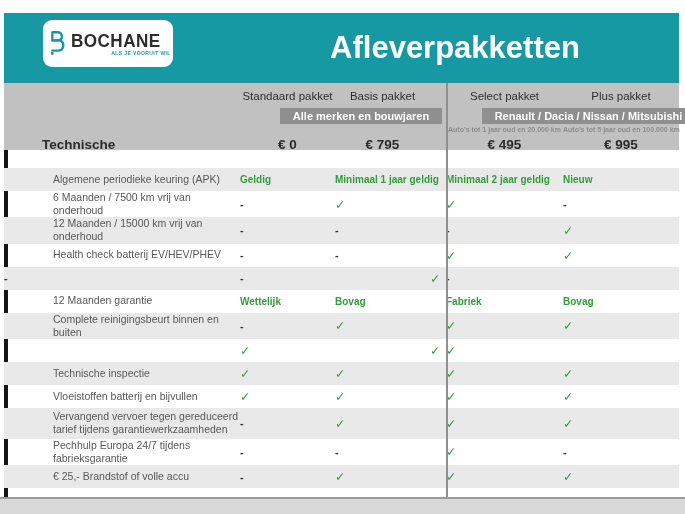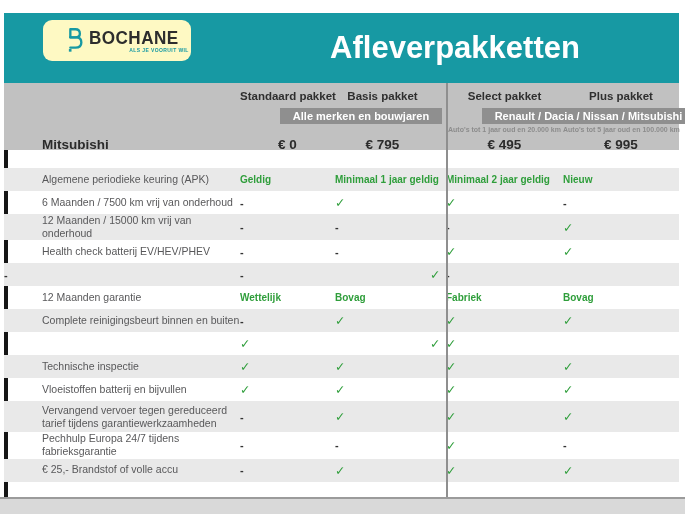--- a/index.html
+++ b/index.html
@@ -7,23 +7,23 @@
     width:685px;height:514px;overflow:hidden;background:#ffffff;
     font-family:"Liberation Sans","DejaVu Sans",sans-serif;
     position:relative;
   }
   
   .topbar{
     position:absolute;left:4px;right:6px;top:13px;height:70px;
     background:#1799a3;
   }
   .logo-box{
-    position:absolute;left:39px;top:7px;width:130px;height:41px;
-    background:#fef9c3;border-radius:9px;
-    display:flex;align-items:center;justify-content:center;gap:4px;padding-left:18px;
+    position:absolute;left:39px;top:7px;width:130px;height:47px;
+    background:#ffffff;border-radius:9px;
+    display:flex;align-items:center;justify-content:center;gap:4px;
   }
   .logo-icon{flex:0 0 auto;margin-top:2px;}
   .logo-text{display:flex;flex-direction:column;align-items:flex-end;}
   .logo-name{
     font-size:19px;font-weight:bold;color:#2d2d2d;letter-spacing:.5px;
     transform:scaleX(.9);transform-origin:left center;line-height:1;
   }
   .logo-tagline{
     font-size:5px;font-weight:bold;color:#1799a3;letter-spacing:.4px;
     margin-top:1px;line-height:1;
@@ -38,21 +38,21 @@
     position:absolute;left:4px;top:83px;width:675px;height:414px;
   }
   .grid6{
     display:grid;
     grid-template-columns:236px 95px 95px 16px 117px 116px;
   }
   
   .band{background:#c1c1c1;height:67px;}
   .band-titles{padding-top:7px;}
   .col-title{
-    text-align:center;font-size:11.5px;font-weight:bold;color:#2f2f2f;
+    text-align:center;font-size:11.5px;font-weight:normal;color:#2f2f2f;
     white-space:nowrap;
   }
   .band-badges{margin-top:4px;align-items:center;padding-left:26px;}
   .badge-span{grid-column:2/4;text-align:center;}
   .badge-span.right{grid-column:5/7;}
   .badge{
     display:inline-block;background:#8f8f8f;color:#ffffff;
     font-size:11px;font-weight:bold;padding:2px 13px;white-space:nowrap;
   }
   .band-subtext{margin-top:2px;height:10px;}
@@ -74,21 +74,21 @@
   .gap-row.bottom{height:21px;}
   .gap-row::before,.row.white::before{
     content:"";position:absolute;left:0;top:0;bottom:0;width:4px;background:#161616;
   }
   
   .row{position:relative;min-height:23px;align-items:center;}
   .row.gray{background:#e9e9e9;}
   .row.white{background:#ffffff;}
   .row.tall{min-height:31px;}
   .cell.lbl{
-    padding-left:38px;font-size:10.5px;color:#58585a;line-height:1.25;
+    padding-left:49px;font-size:10.5px;color:#58585a;line-height:1.25;
   }
   .cell.val{
     text-align:left;font-size:10px;font-weight:bold;color:#2f9e3b;
     white-space:nowrap;
   }
   .cell.val.is-dash{color:#333333;font-size:11px;}
   .cell.val.is-check{font-size:12.5px;}
   
   .v-divider{
     position:absolute;left:442px;top:0;width:2px;height:414px;background:#8f8f8f;
@@ -138,21 +138,21 @@
     </div>
     <div class="band-subtext grid6">
       <div></div>
         <div></div>
         <div></div>
         <div></div>
       <div class="subtext">Auto's tot 1 jaar oud en 20.000 km</div>
       <div class="subtext">Auto's tot 5 jaar oud en 100.000 km</div>
     </div>
     <div class="band-totals grid6">
-      <div class="total-label">Mitsubishi</div>
+      <div class="total-label">Technische</div>
       <div class="price">€ 0</div>
       <div class="price">€ 795</div>
       <div></div>
       <div class="price">€ 495</div>
       <div class="price">€ 995</div>
     </div>
   </div>
 
   <div class="gap-row top"></div>
 

